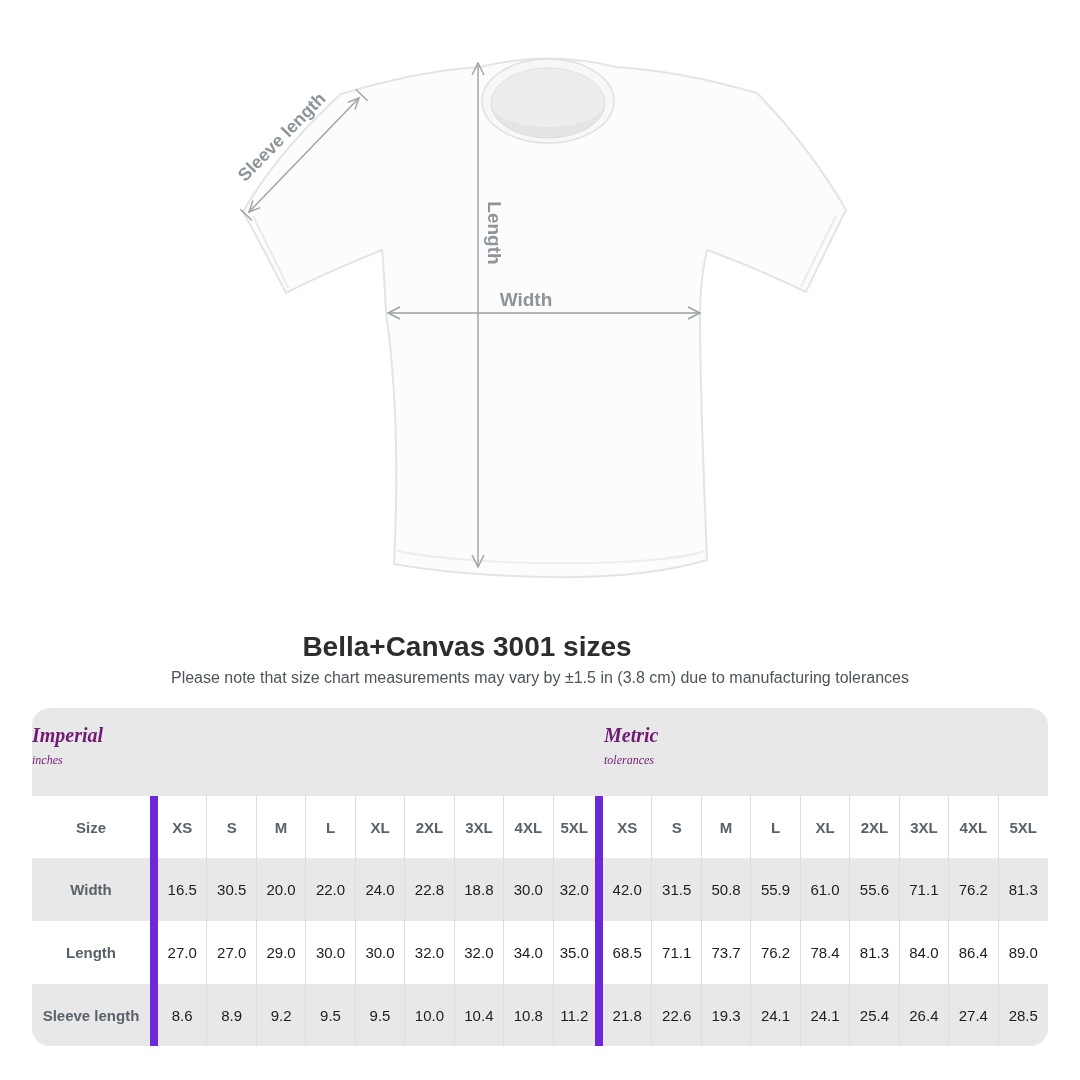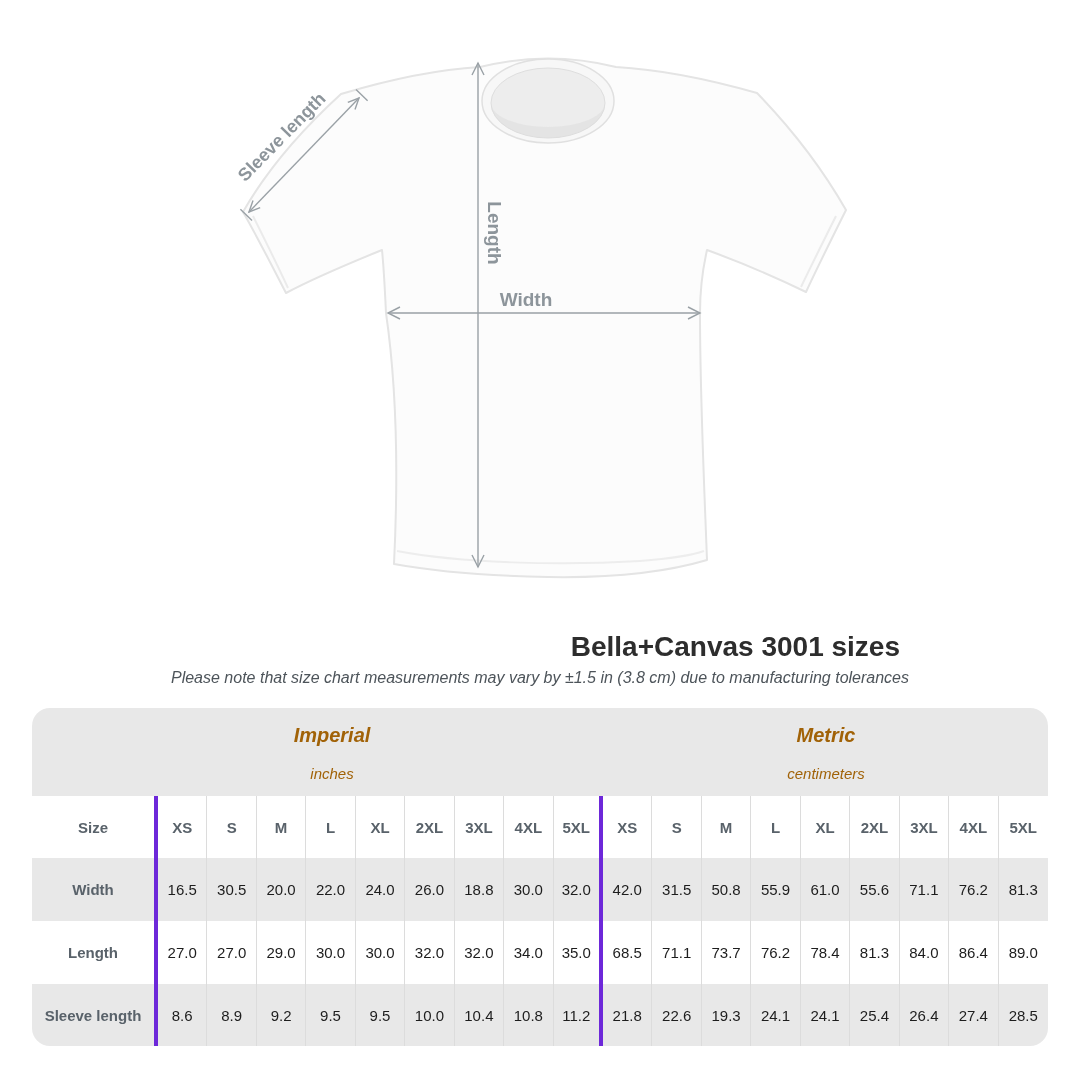--- a/index.html
+++ b/index.html
@@ -1,38 +1,38 @@
 <!DOCTYPE html>
 <html><head>
 <meta charset="utf-8">
 <style>
   html,body{margin:0;padding:0;background:#ffffff;}
   .page{position:relative;width:1080px;height:1080px;background:#ffffff;overflow:hidden;
         font-family:"Liberation Sans", sans-serif;}
   svg{display:block;}
 
-  .title{position:absolute;left:0;top:631px;width:900px;text-align:right;
+  .title{position:absolute;left:17px;top:631px;width:900px;text-align:center;
          font-size:28px;font-weight:bold;color:#2d2d2d;letter-spacing:0;}
   .subtitle{position:absolute;left:0;top:669px;width:1080px;text-align:center;
-            font-size:16px;font-style:italic;color:#4d545a;}
+            font-size:16px;color:#4d545a;}
 
   .panel{position:absolute;left:32px;top:708px;width:1016px;height:338px;
          border-radius:18px;overflow:hidden;background:#ffffff;}
   .band{position:relative;height:88px;background:#e8e8e8;}
-  .ugroup{position:absolute;top:14px;text-align:center;color:#a16207;}
+  .ugroup{position:absolute;top:14px;color:#701a75;font-family:Liberation Serif, serif;}
   .ugroup .gname{font-size:20px;font-weight:bold;font-style:italic;line-height:26px;}
-  .ugroup .gunit{font-size:15px;font-style:italic;line-height:24px;margin-top:14px;}
+  .ugroup .gunit{font-size:12px;font-style:italic;line-height:24px;margin-top:0;}
   .ug-imperial{left:0;width:600px;}
   .ug-metric{left:572px;right:0;}
 
   .grid{display:grid;grid-template-columns:126px repeat(18,1fr);
         grid-template-rows:62px 63px 63px 62px;width:100%;}
   .c{display:flex;align-items:center;justify-content:center;
      border-right:1px solid #dcdcdc;box-sizing:border-box;}
-  .c.colLab,.c.colDiv{border-right:4px solid #6d28d9;}
+  .c.colLab,.c.colDiv{border-right:8px solid #6d28d9;}
   .c.colLast{border-right:none;}
   .lab{font-size:15px;font-weight:bold;color:#59626a;}
   .val{font-size:15px;color:#1d1d1d;}
   .row0{background:#ffffff;}
   .row1{background:#e8e8e8;}
   .row2{background:#ffffff;}
   .row3{background:#e8e8e8;}
 
   .dim-label{font-family:"Liberation Sans",sans-serif;font-weight:bold;fill:#8d959b;}
 </style>
@@ -96,21 +96,21 @@
   <div class="subtitle">Please note that size chart measurements may vary by ±1.5 in (3.8 cm) due to manufacturing tolerances</div>
 
   <div class="panel">
     <div class="band">
       <div class="ugroup ug-imperial">
         <div class="gname">Imperial</div>
         <div class="gunit">inches</div>
       </div>
       <div class="ugroup ug-metric">
         <div class="gname">Metric</div>
-        <div class="gunit">centimeters</div>
+        <div class="gunit">tolerances</div>
       </div>
     </div>
     <div class="grid" id="grid">
         <div class="c lab colLab row0">Size</div>
         <div class="c lab row0">XS</div>
         <div class="c lab row0">S</div>
         <div class="c lab row0">M</div>
         <div class="c lab row0">L</div>
         <div class="c lab row0">XL</div>
         <div class="c lab row0">2XL</div>
@@ -125,21 +125,21 @@
         <div class="c lab row0">2XL</div>
         <div class="c lab row0">3XL</div>
         <div class="c lab row0">4XL</div>
         <div class="c lab row0 colLast">5XL</div>
         <div class="c lab colLab row1">Width</div>
         <div class="c val row1">16.5</div>
         <div class="c val row1">30.5</div>
         <div class="c val row1">20.0</div>
         <div class="c val row1">22.0</div>
         <div class="c val row1">24.0</div>
-        <div class="c val row1">26.0</div>
+        <div class="c val row1">22.8</div>
         <div class="c val row1">18.8</div>
         <div class="c val row1">30.0</div>
         <div class="c val row1 colDiv">32.0</div>
         <div class="c val row1">42.0</div>
         <div class="c val row1">31.5</div>
         <div class="c val row1">50.8</div>
         <div class="c val row1">55.9</div>
         <div class="c val row1">61.0</div>
         <div class="c val row1">55.6</div>
         <div class="c val row1">71.1</div>

